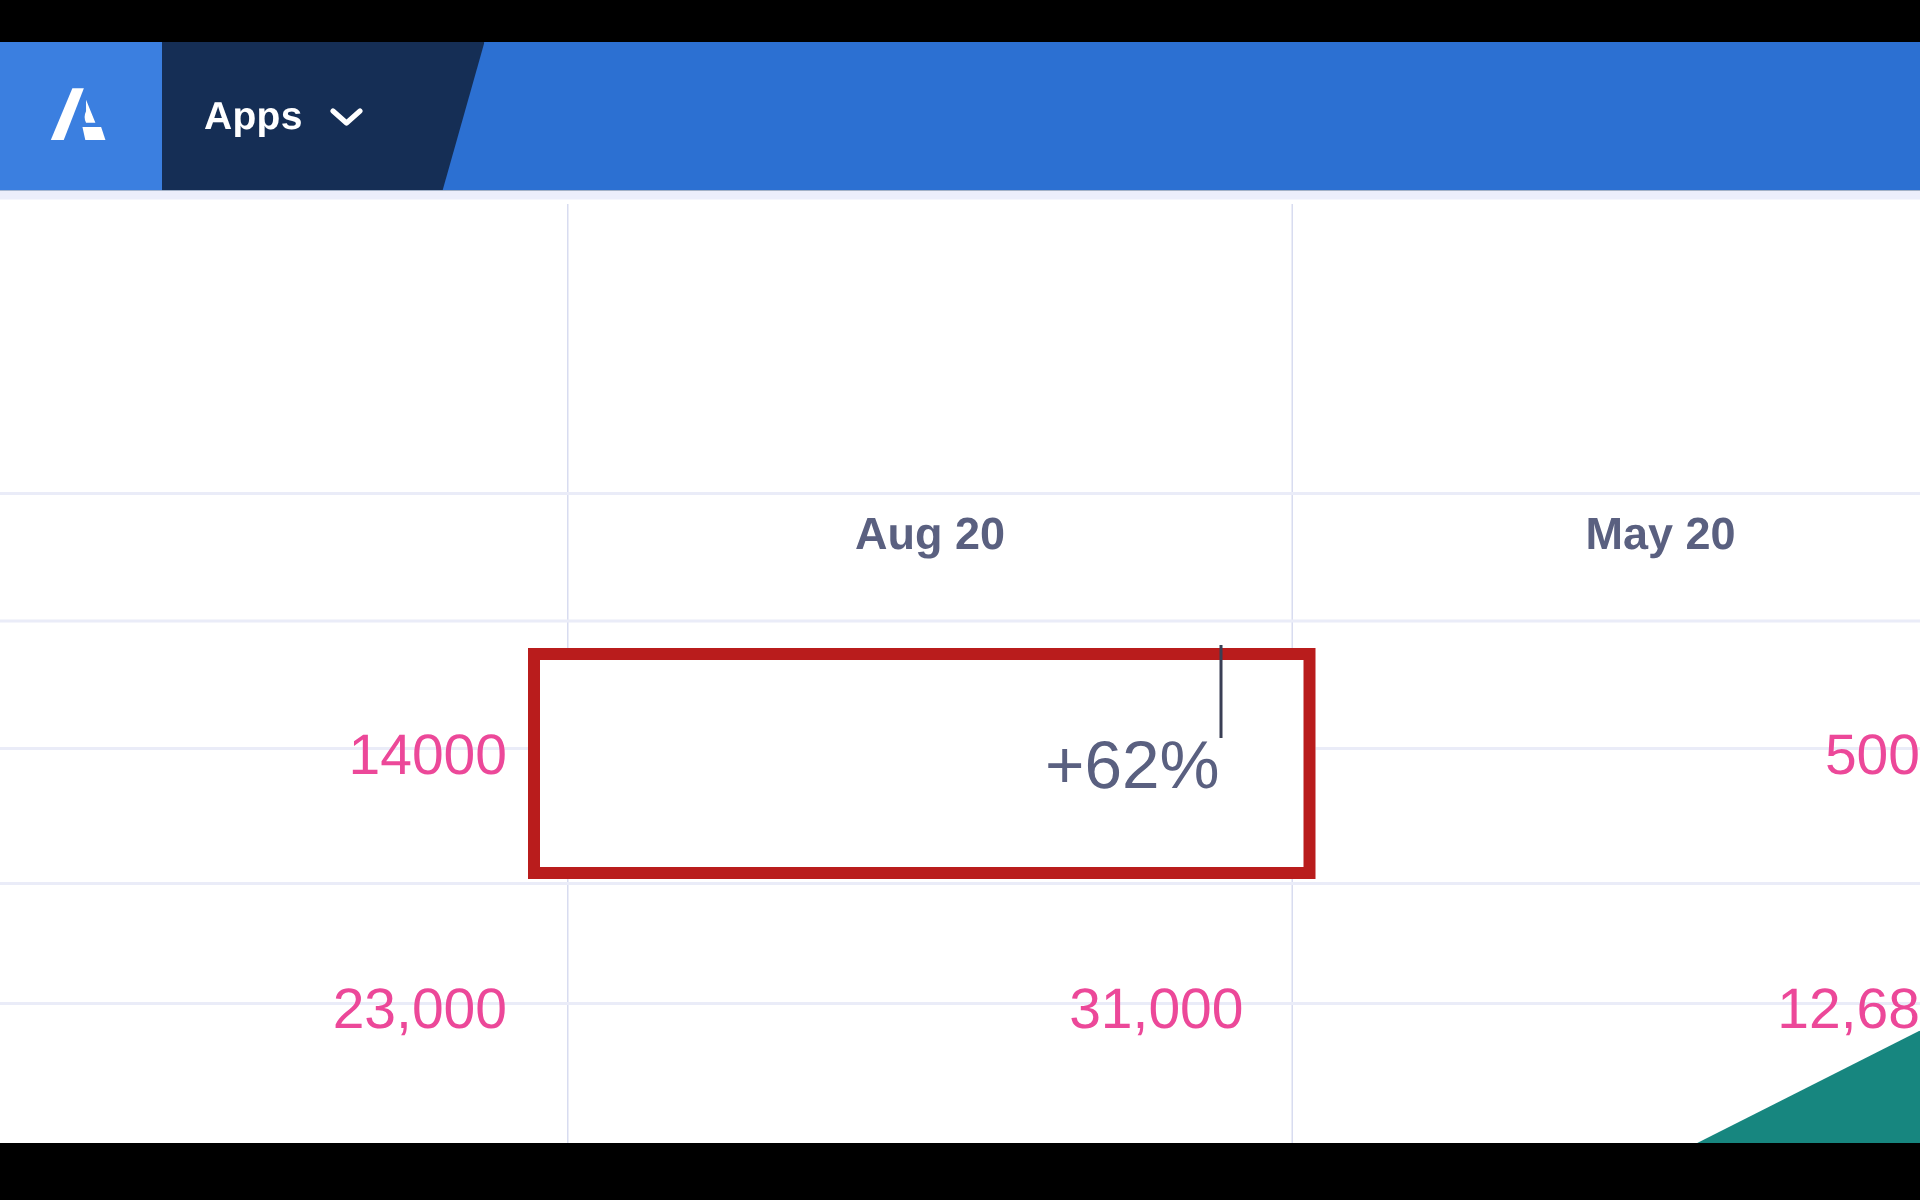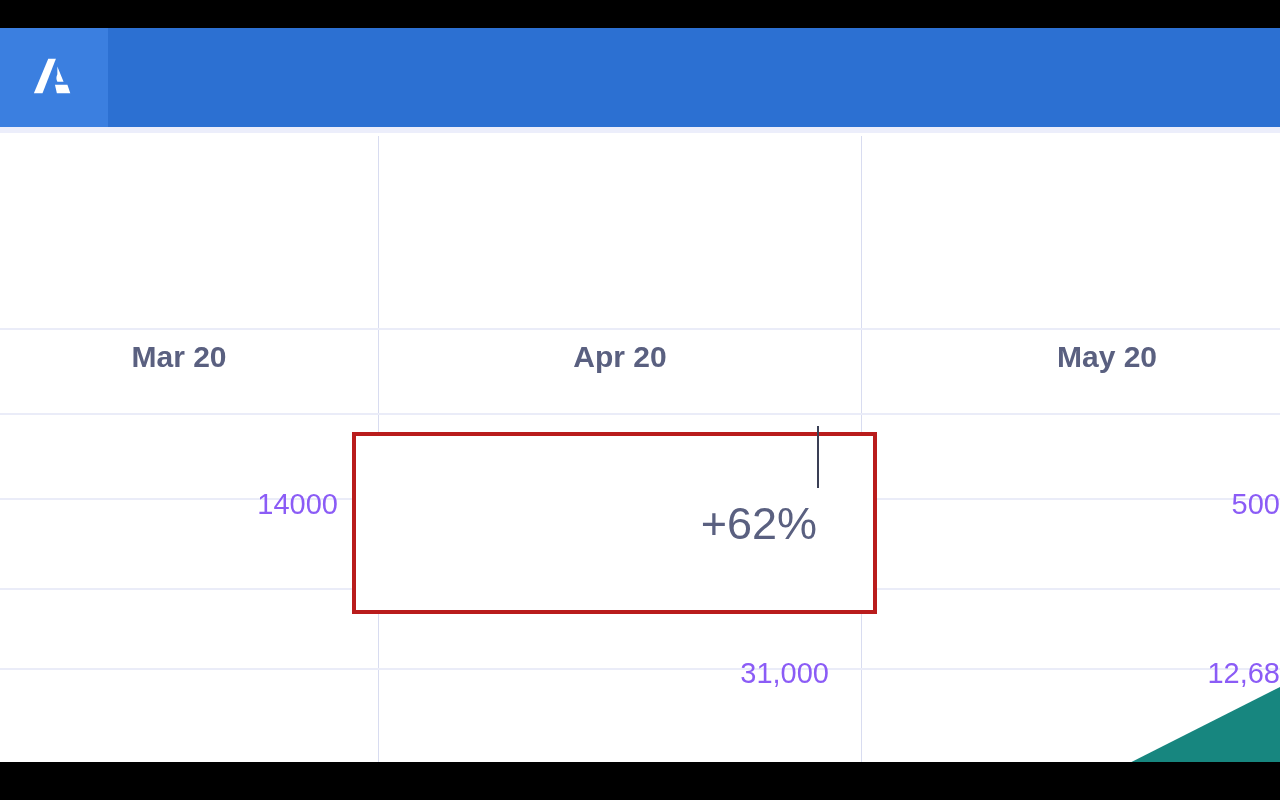--- a/index.html
+++ b/index.html
@@ -128,42 +128,42 @@
   }
   .col-header.h1 { left: 0;    width: 358px; text-align: center; }
   .col-header.h2 { left: 379px; width: 482px; text-align: center; }
   .col-header.h3 { left: 862px; width: 490px; text-align: center; }
 
   
   .cell-value {
     position: absolute;
     height: 56px;
     line-height: 56px;
-    color: #8b5cf6;
-    font-size: 29px;
+    color: #ec4899;
+    font-size: 38px;
     font-weight: normal;
     text-align: right;
     white-space: nowrap;
   }
   .cell-value.col1 { left: 0;    width: 358px; padding-right: 20px; box-sizing: border-box; }
   .cell-value.col2 { left: 379px; width: 466px; padding-right: 16px; box-sizing: border-box; }
   .cell-value.col3 { left: 862px; width: 418px; padding-right: 0px;  box-sizing: border-box; }
 
   .r1 { top: 349px; }
   .r2 { top: 518px; }
 
   
   .edit-cell {
     position: absolute;
     left: 352px;
     top: 305px;
     width: 525px;
-    height: 182px;
+    height: 154px;
     background: #ffffff;
-    border: 4px solid #b91c1c;
+    border: 8px solid #b91c1c;
     box-sizing: border-box;
     display: flex;
     align-items: center;
     justify-content: flex-end;
   }
   .edit-cell-text {
     color: #5a6080;
     font-size: 45px;
     line-height: 1;
     white-space: nowrap;
@@ -208,43 +208,51 @@
   <div class="navbar">
 
     <div class="nav-logo-block">
       <svg class="logo-mark" viewBox="0 0 48 48">
         <polygon points="18,4 26,4 12,40 3,40" fill="#ffffff"></polygon>
         <path d="M27.5 12 L34 28 L27.5 28 Q25.5 24 27.5 20 Z" fill="#ffffff"></path>
         <polygon points="25,31 38,31 41,40 27,40" fill="#ffffff"></polygon>
       </svg>
     </div>
 
+    <div class="nav-apps-block">
+      <span class="nav-apps-label">Apps</span>
+      <span class="nav-apps-chev">
+        <svg width="22" height="14" viewBox="0 0 22 14">
+          <path d="M2 3 L11 11 L20 3" stroke="#ffffff" stroke-width="3.4" fill="none" stroke-linecap="round" stroke-linejoin="round"></path>
+        </svg>
+      </span>
+    </div>
 
   </div>
 
   <div class="sheet">
 
     <div class="sheet-toprule"></div>
 
     <div class="col-divider c1"></div>
     <div class="col-divider c2"></div>
 
     <div class="row-rule" style="top:201px;"></div>
     <div class="row-rule" style="top:286px;"></div>
     <div class="row-rule" style="top:371px;"></div>
     <div class="row-rule" style="top:461px;"></div>
     <div class="row-rule" style="top:541px;"></div>
 
-    <div class="col-header h1">Mar 20</div>
-    <div class="col-header h2">Apr 20</div>
+    <div class="col-header h2">Aug 20</div>
     <div class="col-header h3">May 20</div>
 
     <div class="cell-value col1 r1">14000</div>
     <div class="cell-value col3 r1">500</div>
 
+    <div class="cell-value col1 r2">23,000</div>
     <div class="cell-value col2 r2">31,000</div>
     <div class="cell-value col3 r2">12,68</div>
 
     <div class="edit-cell">
       <span class="edit-cell-text">+62%</span>
       <span class="caret"></span>
     </div>
 
     <div class="watermark">
       <div class="wm-triangle"></div>

